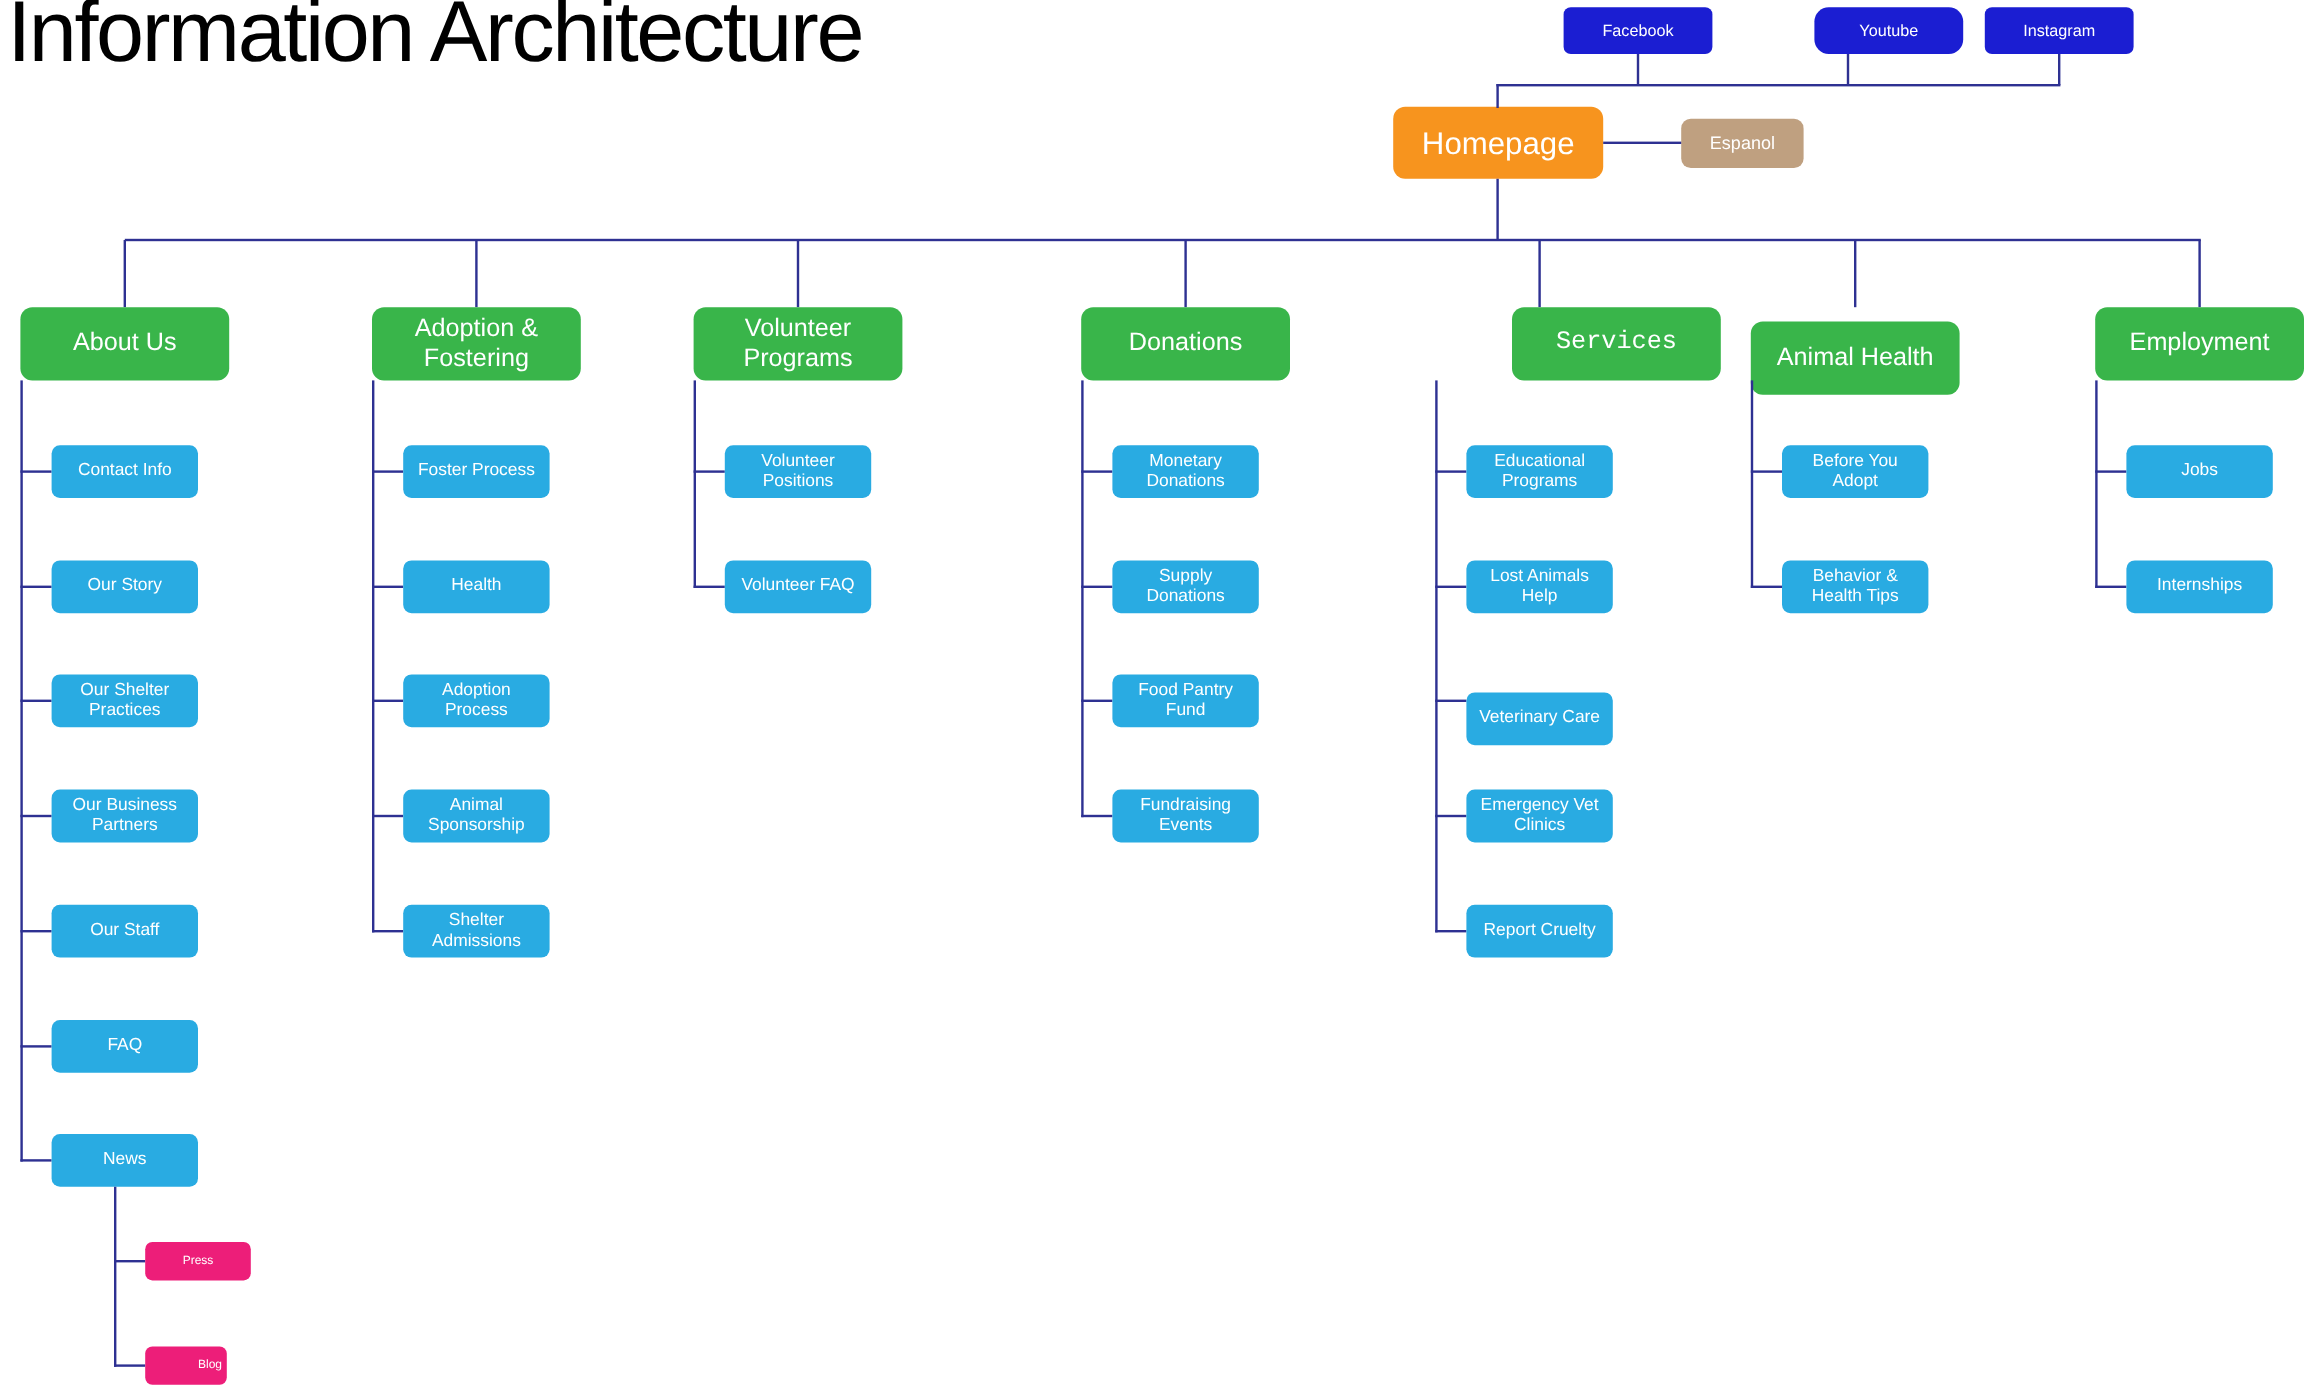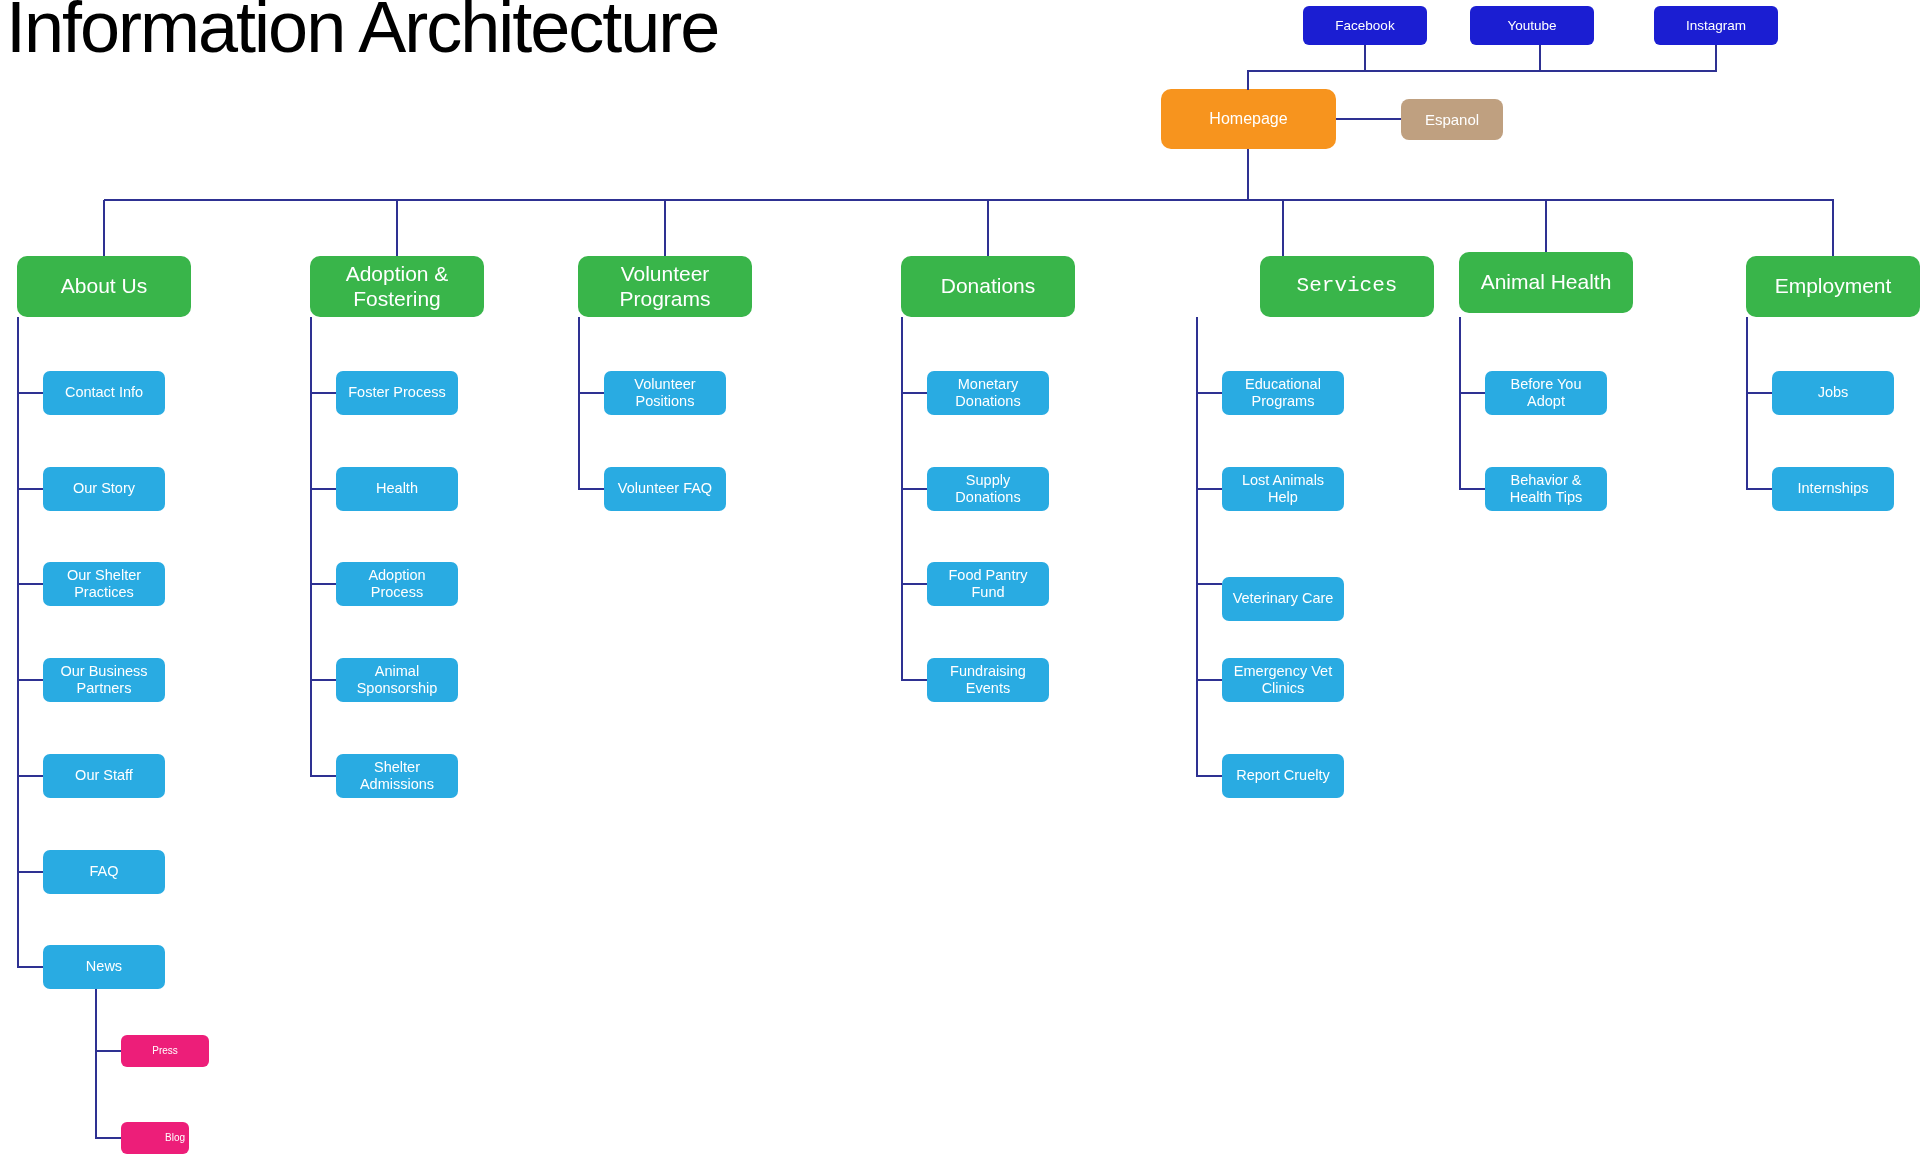--- a/index.html
+++ b/index.html
@@ -12,23 +12,23 @@
     position:absolute; left:6px; top:-10px;
     font-size:72px; font-weight:500; letter-spacing:-2px; color:#000;
     line-height:1.05; white-space:nowrap;
   }
   .box {
     position:absolute; display:flex; align-items:center; justify-content:center;
     text-align:center; color:#ffffff; line-height:1.18; padding:4px 8px;
   }
   .social   { width:124px; height:39px; top:6px; background:var(--social,#1b1ed2); font-size:13.5px; border-radius:6px; }
   #facebook  { left:1303px; }
-  #youtube   { left:1470px; }
+  #youtube   { left:1512px;border-radius:12px; }
   #instagram { left:1654px; }
-  .homepage { left:1161px; top:89px; width:175px; height:60px; background:var(--homepage,#f7941e); font-size:16px; border-radius:10px; }
+  .homepage { left:1161px; top:89px; width:175px; height:60px; background:var(--homepage,#f7941e); font-size:26px; border-radius:10px; }
   .espanol  { left:1401px; top:99px; width:102px; height:41px; background:var(--espanol,#bfa080); font-size:15px; border-radius:8px; }
   .section  { width:174px; height:61px; background:var(--section,#39b54a); font-size:21px; border-radius:10px; }
   .child    { width:122px; height:44px; background:var(--child,#29abe2); font-size:14.5px; border-radius:7px; }
   .subchild { width:88px; height:32px; background:var(--subchild,#ed1e79); font-size:10px; border-radius:6px; }
   .line { position:absolute; background:var(--line,#2e3192); }
 </style>
 </head>
 <body>
 
 <h1 class="title">Information Architecture</h1>
@@ -110,21 +110,21 @@
     <div class="box child" style="left: 1222px; top: 371px;">Educational Programs</div>
     <div class="line" style="left: 1196px; top: 488px; width: 26px; height: 2px;"></div>
     <div class="box child" style="left: 1222px; top: 467px;">Lost Animals Help</div>
     <div class="line" style="left: 1196px; top: 583px; width: 26px; height: 2px;"></div>
     <div class="box child" style="left: 1222px; top: 562px; margin-top: 15px;">Veterinary Care</div>
     <div class="line" style="left: 1196px; top: 679px; width: 26px; height: 2px;"></div>
     <div class="box child" style="left: 1222px; top: 658px;">Emergency Vet Clinics</div>
     <div class="line" style="left: 1196px; top: 775px; width: 26px; height: 2px;"></div>
     <div class="box child" style="left: 1222px; top: 754px;">Report Cruelty</div>
     <div class="line" style="left: 1545px; top: 200px; width: 2px; height: 56px;"></div>
-    <div class="box section" style="left: 1459px; top: 252px;">Animal Health</div>
+    <div class="box section" style="left: 1459px; top: 268px;">Animal Health</div>
     <div class="line" style="left: 1459px; top: 317px; width: 2px; height: 173px;"></div>
     <div class="line" style="left: 1459px; top: 392px; width: 26px; height: 2px;"></div>
     <div class="box child" style="left: 1485px; top: 371px;">Before You Adopt</div>
     <div class="line" style="left: 1459px; top: 488px; width: 26px; height: 2px;"></div>
     <div class="box child" style="left: 1485px; top: 467px;">Behavior &amp; Health Tips</div>
     <div class="line" style="left: 1832px; top: 200px; width: 2px; height: 56px;"></div>
     <div class="box section" style="left: 1746px; top: 256px;">Employment</div>
     <div class="line" style="left: 1746px; top: 317px; width: 2px; height: 173px;"></div>
     <div class="line" style="left: 1746px; top: 392px; width: 26px; height: 2px;"></div>
     <div class="box child" style="left: 1772px; top: 371px;">Jobs</div>

